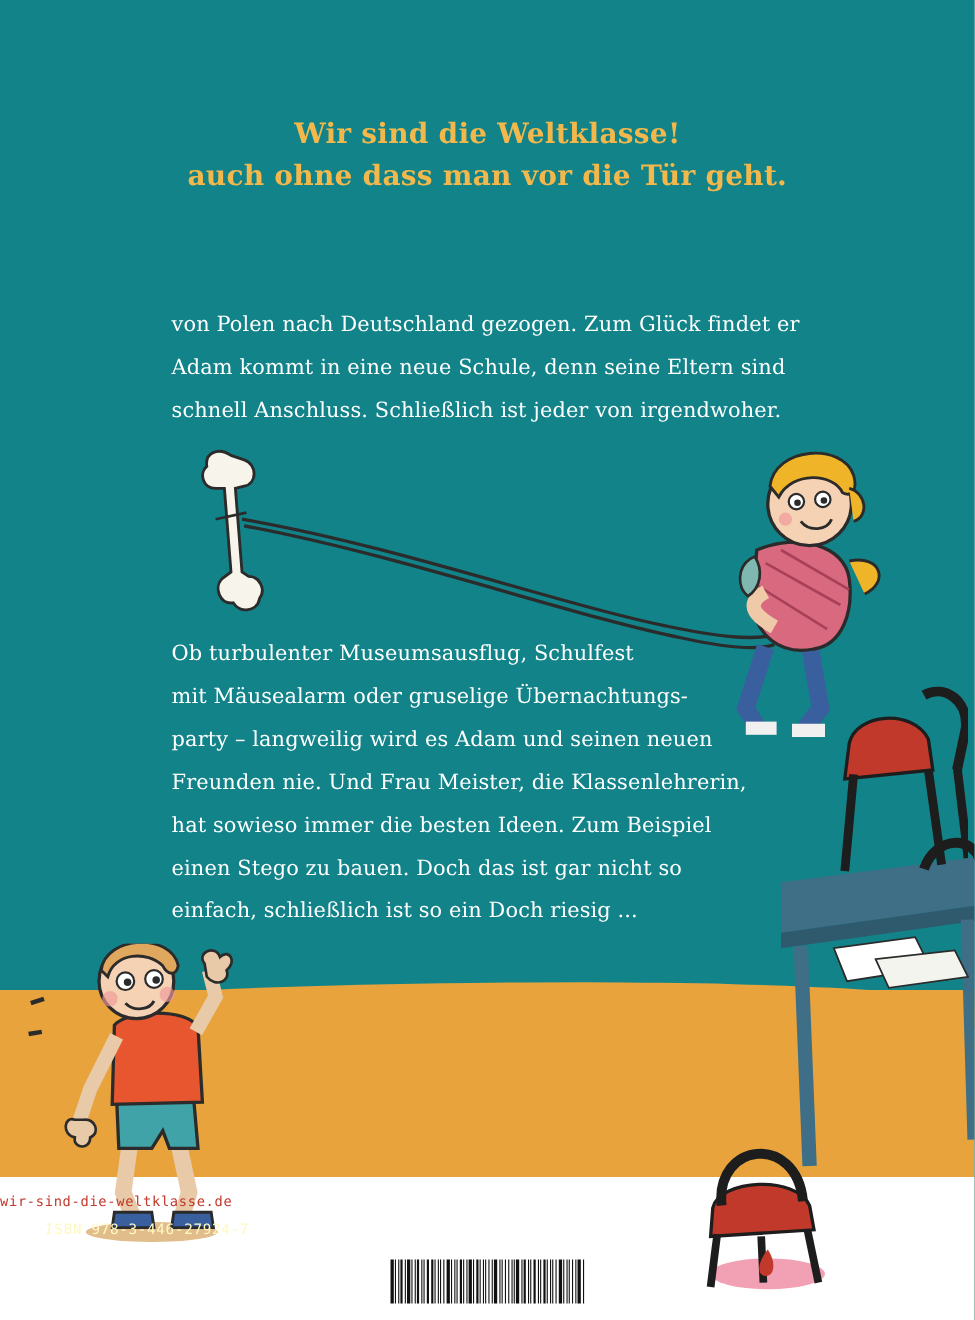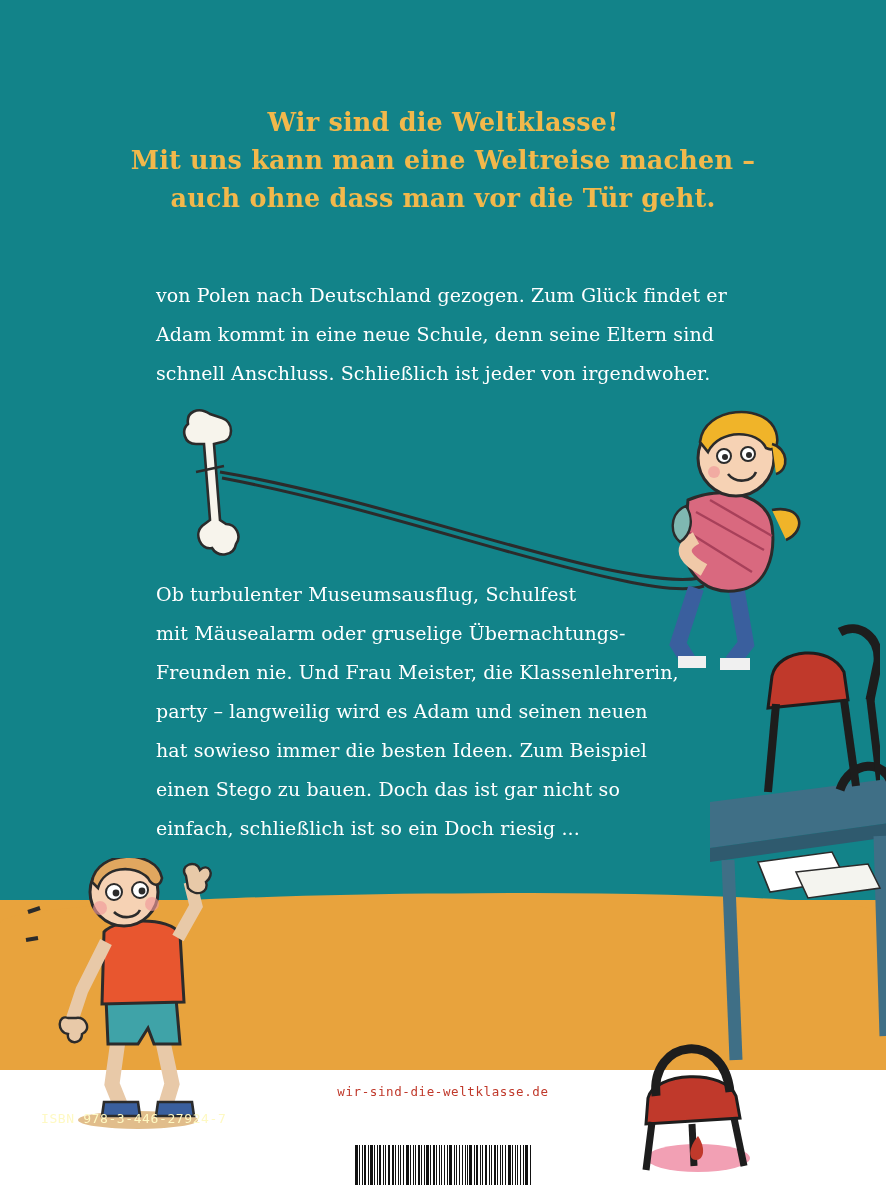--- a/index.html
+++ b/index.html
@@ -85,21 +85,21 @@
     font-family: "DejaVu Serif", serif;
     font-size: 19.5px;
     line-height: 30px;
   }
   .tagline div { white-space: pre; }
 
   .website {
     position: absolute;
     left: 0; top: 1084px;
     width: 886px;
-    text-align: center;
+    text-align: left;
     color: #c0392b;
     font-family: "DejaVu Sans Mono", monospace;
     font-size: 12.5px;
     letter-spacing: 0.6px;
   }
   .isbn {
     position: absolute;
     left: 0; top: 1111px;
     width: 886px;
     text-align: left;
@@ -235,35 +235,34 @@
     <path d="M28 88 C34 62 104 58 116 86 L120 108 L26 114 Z" fill="#c0392b" stroke="#1d1d1d" stroke-width="3"></path>
     <path d="M36 86 C30 28 104 20 110 82" stroke="#1d1d1d" stroke-width="9" fill="none"></path>
     <path d="M32 112 L26 160" stroke="#1d1d1d" stroke-width="7" fill="none"></path>
     <path d="M114 108 L124 156" stroke="#1d1d1d" stroke-width="7" fill="none"></path>
     <path d="M72 114 L74 156" stroke="#1d1d1d" stroke-width="7" fill="none"></path>
     <path d="M78 126 C86 138 84 150 76 150 C68 150 68 138 78 126 Z" fill="#c0392b"></path>
   </svg>
 
   <div class="headline">
     <div>Wir sind die Weltklasse!</div>
-    <div>Mit uns kann man eine Weltreise machen –</div>
     <div>auch ohne dass man vor die Tür geht.</div>
   </div>
 
   <div class="para para-1">
     <div>von Polen nach Deutschland gezogen. Zum Glück findet er</div>
     <div>Adam kommt in eine neue Schule, denn seine Eltern sind</div>
     <div>schnell Anschluss. Schließlich ist jeder von irgendwoher.</div>
   </div>
 
   <div class="para para-2">
     <div>Ob turbulenter Museumsausflug, Schulfest</div>
     <div>mit Mäusealarm oder gruselige Übernachtungs-</div>
+    <div>party – langweilig wird es Adam und seinen neuen</div>
     <div>Freunden nie. Und Frau Meister, die Klassenlehrerin,</div>
-    <div>party – langweilig wird es Adam und seinen neuen</div>
     <div>hat sowieso immer die besten Ideen. Zum Beispiel</div>
     <div>einen Stego zu bauen. Doch das ist gar nicht so</div>
     <div>einfach, schließlich ist so ein Doch riesig ...</div>
   </div>
 
 
   <div class="website">wir-sind-die-weltklasse.de</div>
   <div class="isbn">ISBN 978-3-446-27924-7</div>
 
   <div class="barcode">

